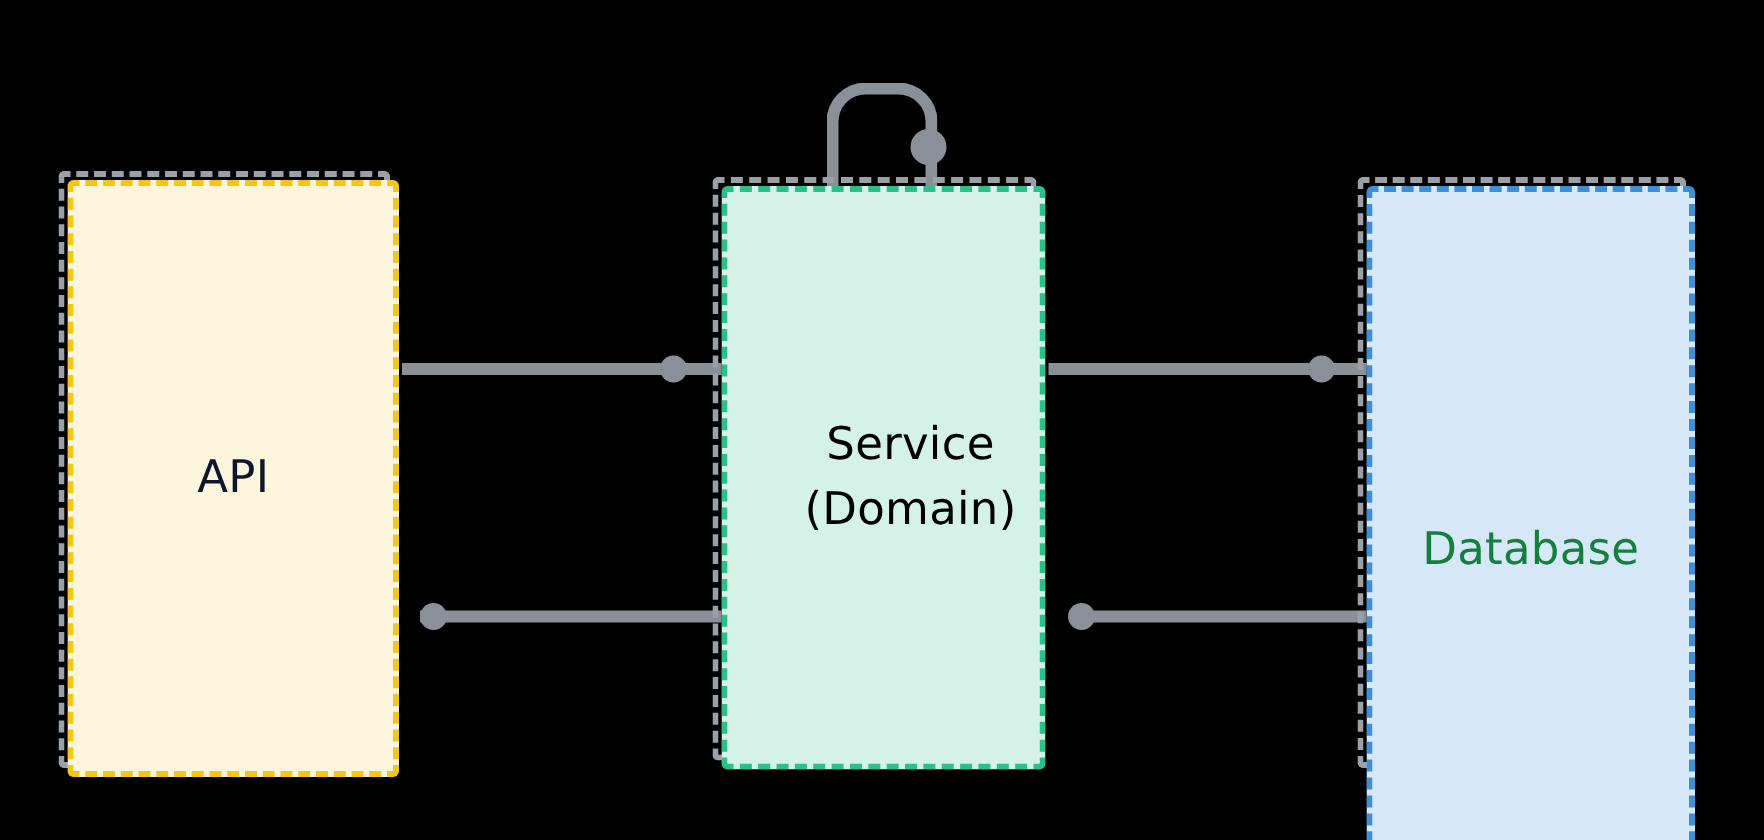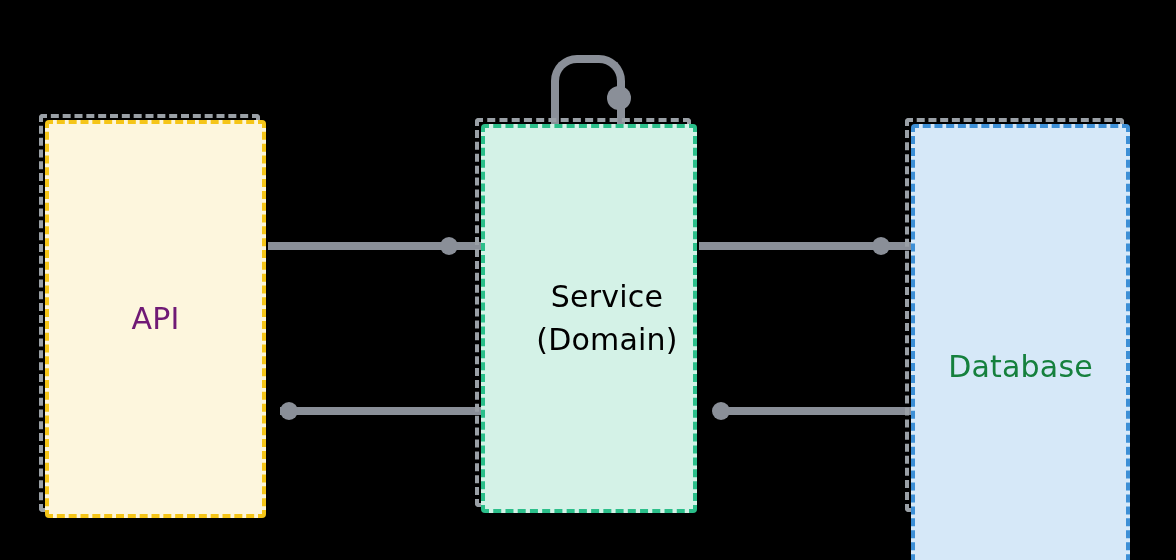--- a/index.html
+++ b/index.html
@@ -84,21 +84,21 @@
   <div class="edge-line" style="left:280px; top:407px; width:201px; height:8px;"></div>
   <div class="edge-dot" style="left:280px; top:402px; width:18px; height:18px;"></div>
 
   <div class="edge-line" style="left:699px; top:242px; width:212px; height:8px;"></div>
   <div class="edge-dot" style="left:872px; top:237px; width:18px; height:18px;"></div>
 
   <div class="edge-line" style="left:713px; top:407px; width:198px; height:8px;"></div>
   <div class="edge-dot" style="left:712px; top:402px; width:18px; height:18px;"></div>
 
   <div class="node" style="left:45px; top:120px; width:221px; height:398px;
-              border-color:#f5c518; background:#fdf6dd; color:#701a75; font-size:30px;">
+              border-color:#f5c518; background:#fdf6dd; color:#0f172a; font-size:30px;">
     <span class="node-label">API</span>
   </div>
 
   <div class="node" style="left:481px; top:124px; width:216px; height:389px;
               border-color:#2bbf8a; background:#d4f2e7; color:#000000; font-size:30px;padding-left:36px;">
     <span class="node-label">Service</span>
     <span class="node-label">(Domain)</span>
   </div>
 
   <div class="node" style="left:911px; top:124px; width:219px; height:486px;

